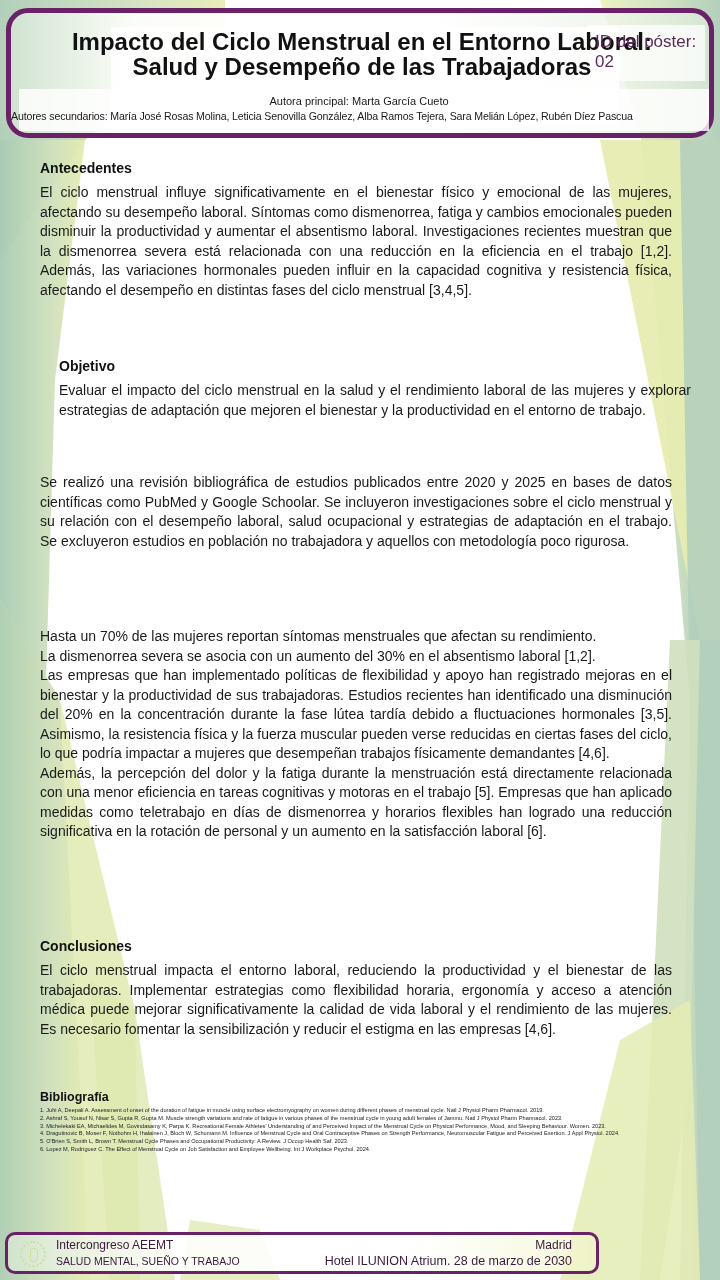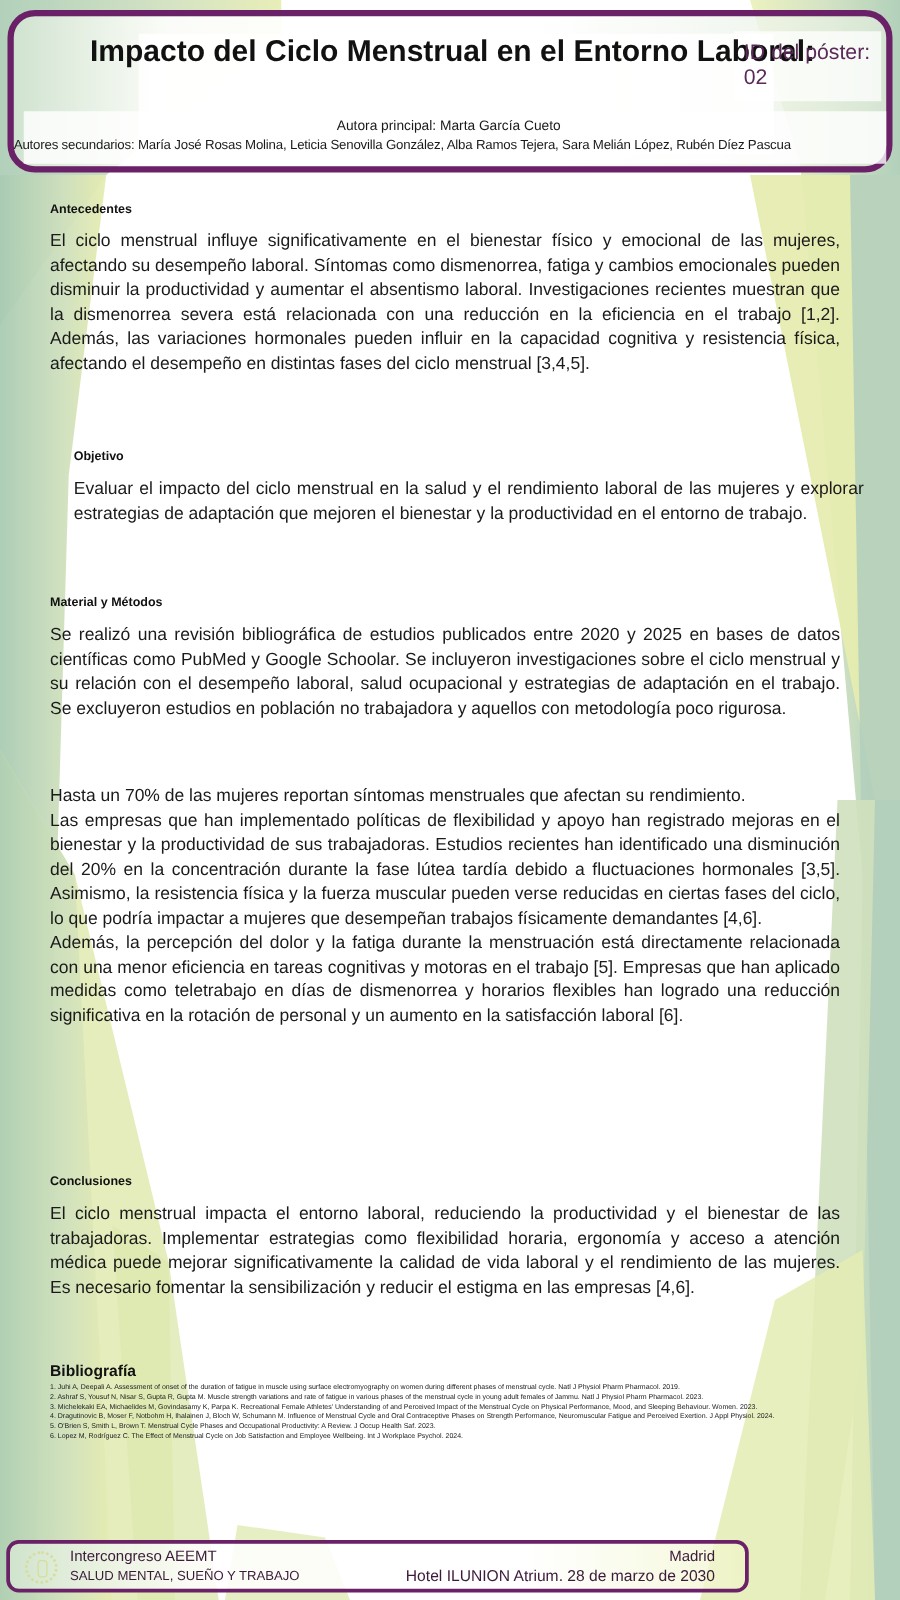--- a/index.html
+++ b/index.html
@@ -44,21 +44,21 @@
     font-size: 11px; color: #1a1a1a; padding-right: 12px;
   }
   .authors-sec {
     position: absolute; left: 0; top: 97px; width: 580px; text-align: center;
     font-size: 10.6px; color: #1a1a1a; white-space: nowrap; letter-spacing: -0.15px; padding-right: 12px;
   }
 
   .content { position: absolute; left: 40px; top: 158px; width: 632px; z-index: 1; }
   .section { position: absolute; left: 0; width: 632px; }
   .section h2 {
-    font-size: 10px; font-weight: bold; color: #111; line-height: 20px; margin-bottom: 5px;
+    font-size: 14px; font-weight: bold; color: #111; line-height: 20px; margin-bottom: 5px;
   }
   .section p {
     font-size: 14px; line-height: 19.5px; text-align: justify; color: #1a1a1a;
   }
   .bib h2 { font-size: 12.5px; margin-bottom: 0; }
   .bib ol { list-style: none; }
   .bib li { font-size: 5.6px; line-height: 7.8px; color: #222; text-align: left; }
 
   .footer-frame {
     position: absolute; left: 5px; top: 1232px; width: 594px; height: 42px;
@@ -110,44 +110,45 @@
     <polygon points="190,1220 260,1230 280,1280 180,1280" fill="#e0eab4" opacity="0.8"></polygon>
   </svg>
 </div>
 
 <header class="header-frame">
   <div class="title-box"></div>
   <div class="poster-id-box"></div>
   <div class="authors-box"></div>
   <h1 class="title">
     <span>Impacto del Ciclo Menstrual en el Entorno Laboral:</span>
+    <span>Salud y Desempeño de las Trabajadoras</span>
   </h1>
   <div class="poster-id">ID del póster: 02</div>
   <div class="author-main">Autora principal:  Marta García Cueto</div>
   <div class="authors-sec">Autores secundarios: María José Rosas Molina, Leticia Senovilla González, Alba Ramos Tejera, Sara Melián López, Rubén Díez Pascua</div>
 </header>
 
 <main class="content">
   <section class="section" style="top:0px;">
     <h2>Antecedentes</h2>
     <p>El ciclo menstrual influye significativamente en el bienestar físico y emocional de las mujeres, afectando su desempeño laboral.  Síntomas como dismenorrea, fatiga y cambios emocionales pueden disminuir la productividad y aumentar el absentismo laboral. Investigaciones recientes muestran que la dismenorrea severa está relacionada con una reducción en la eficiencia en el trabajo [1,2]. Además, las variaciones hormonales pueden influir en la capacidad cognitiva y resistencia física, afectando el  desempeño en distintas fases del ciclo menstrual [3,4,5].</p>
   </section>
 
   <section class="section" style="top:198px;margin-left:19px;">
     <h2>Objetivo</h2>
     <p>Evaluar el impacto del ciclo menstrual en la salud y el rendimiento laboral de las mujeres y explorar estrategias de adaptación que mejoren el bienestar y la productividad en el entorno de trabajo.</p>
   </section>
 
   <section class="section" style="top:315px;">
-    <h2>Material y Métodos</h2>
     <p>Se realizó una revisión bibliográfica de estudios publicados entre 2020 y 2025 en bases de datos científicas como PubMed y Google Schoolar. Se incluyeron investigaciones sobre el ciclo menstrual y su relación con el desempeño laboral, salud ocupacional y estrategias de adaptación en el trabajo. Se excluyeron estudios en población no trabajadora y aquellos con metodología poco rigurosa.</p>
   </section>
 
   <section class="section" style="top:469px;">
     <p style="text-align:left;">Hasta un 70% de las mujeres reportan síntomas menstruales que afectan su rendimiento.</p>
+    <p style="text-align:left;">La dismenorrea severa se asocia con un aumento del 30% en el absentismo laboral [1,2].</p>
     <p>Las empresas que han implementado políticas de flexibilidad y apoyo han registrado mejoras en el bienestar y la productividad de sus trabajadoras. Estudios recientes han identificado una disminución del 20% en la concentración durante la fase lútea tardía debido a fluctuaciones hormonales [3,5]. Asimismo, la resistencia física y la fuerza muscular pueden verse reducidas en ciertas fases del ciclo, lo que podría impactar a mujeres que desempeñan trabajos físicamente demandantes [4,6].</p>
     <p>Además, la percepción del dolor y la fatiga durante la menstruación está directamente relacionada con una menor eficiencia en tareas cognitivas y motoras en el trabajo [5]. Empresas que han aplicado medidas como teletrabajo en días de dismenorrea y horarios flexibles han logrado una reducción significativa en la rotación de personal y un aumento en la satisfacción laboral [6].</p>
   </section>
 
   <section class="section" style="top:778px;">
     <h2>Conclusiones</h2>
     <p>El ciclo menstrual impacta el entorno laboral, reduciendo la productividad y el bienestar de las trabajadoras. Implementar  estrategias como flexibilidad horaria, ergonomía y acceso a atención médica puede mejorar significativamente la calidad de vida laboral y el rendimiento  de las mujeres. Es necesario fomentar la sensibilización y reducir el estigma en las empresas [4,6].</p>
   </section>
 
   <section class="section bib" style="top:929px;">

